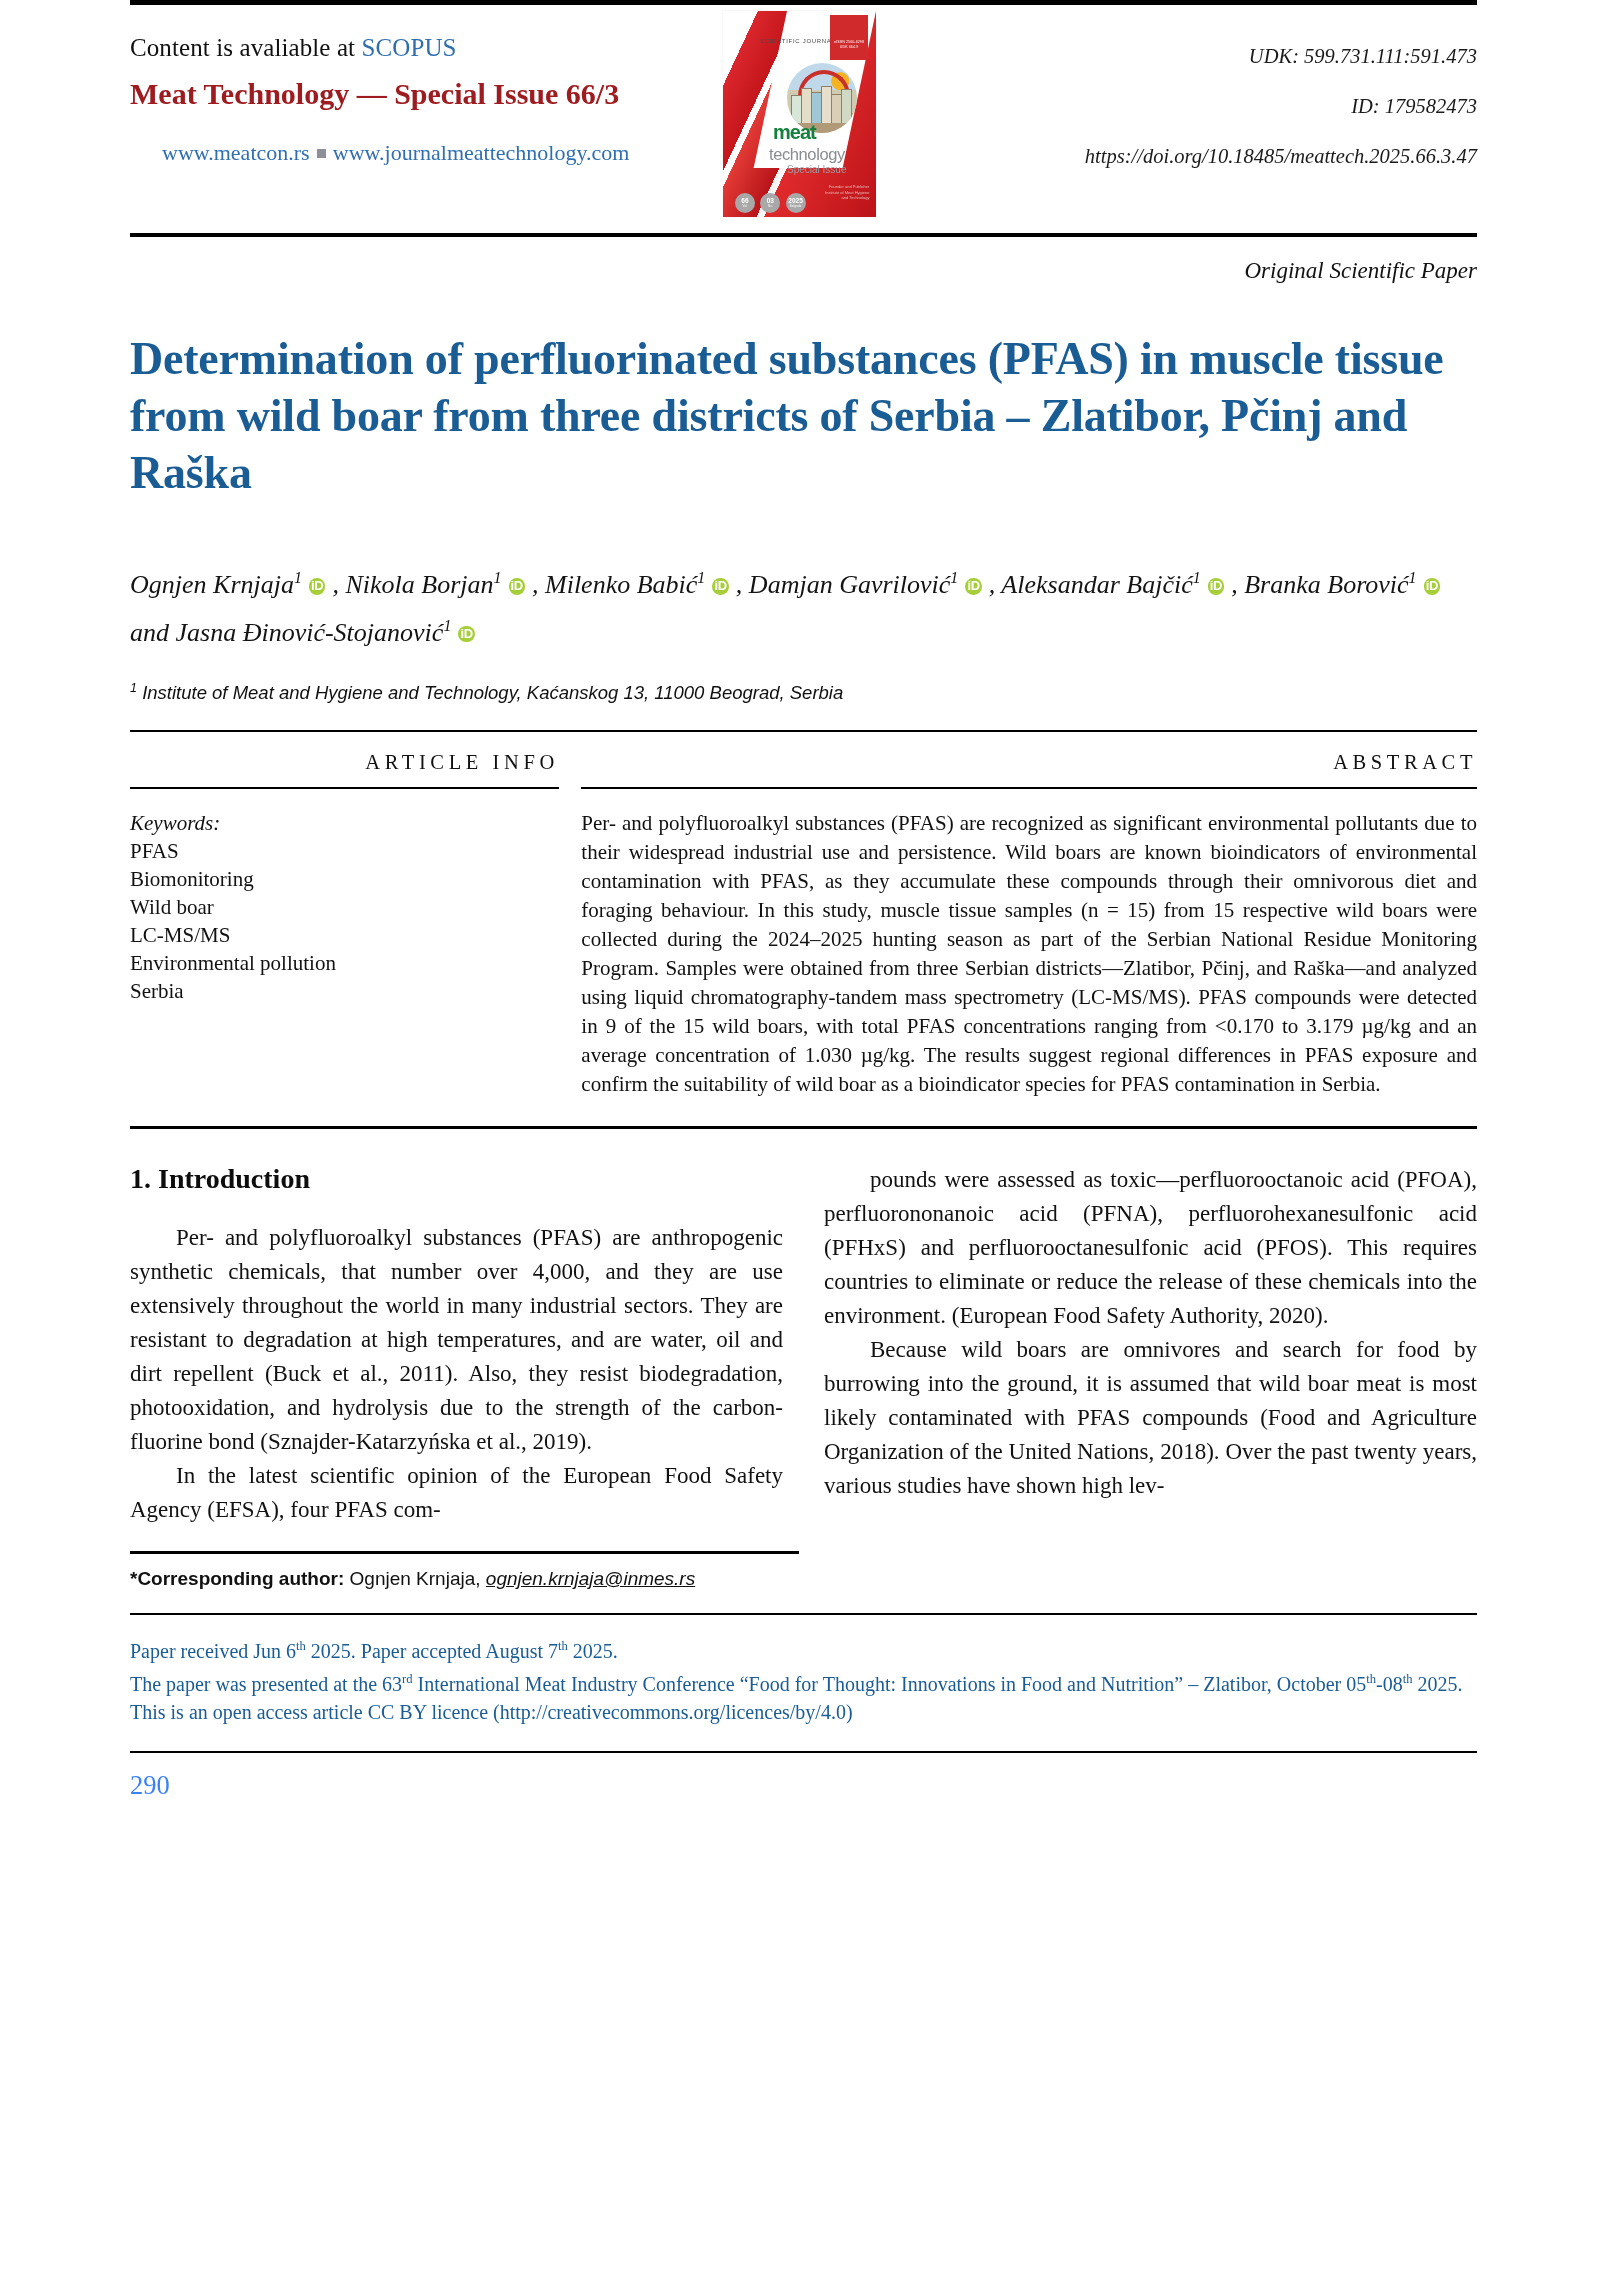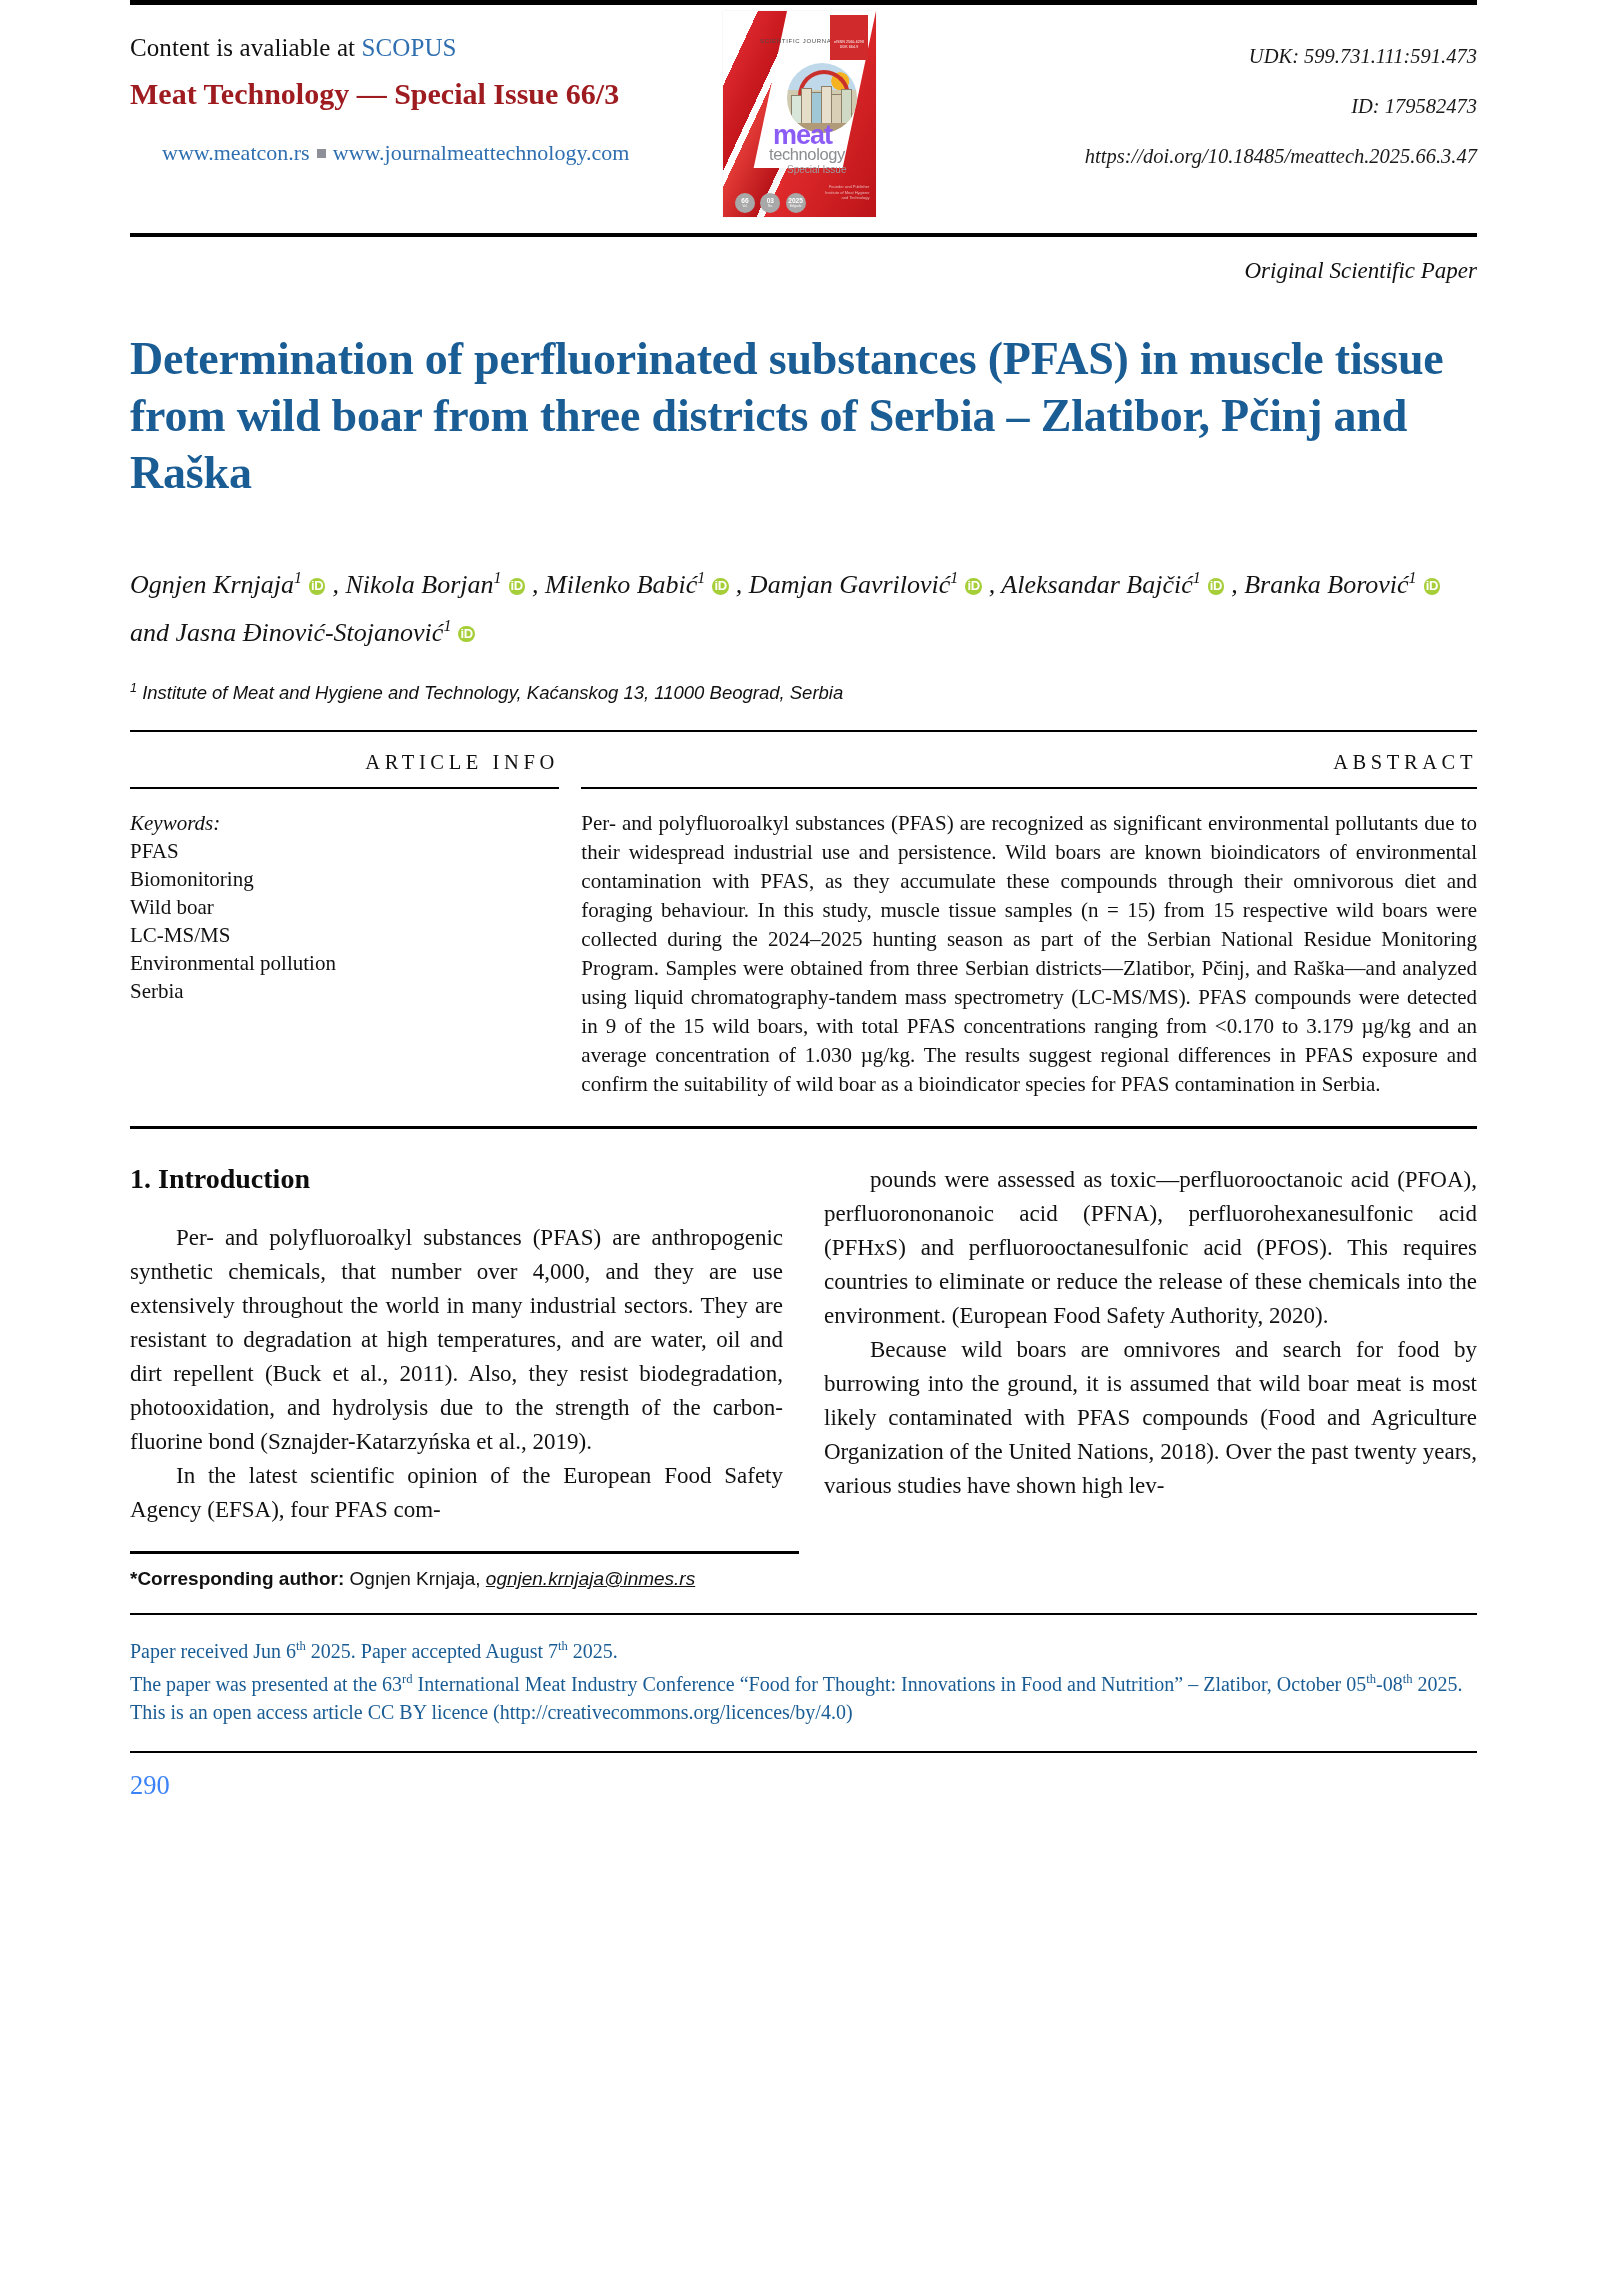--- a/index.html
+++ b/index.html
@@ -185,23 +185,23 @@
   .cover-circle .grd {
     position: absolute;
     left: 0; right: 0; bottom: 0; height: 10.6px;
     background: #b09a78;
   }
   .cover-meat {
     position: absolute;
     left: 50px;
     top: 111px;
     font-family: "Liberation Sans", sans-serif;
-    font-size: 27px;
+    font-size: 20px;
     font-weight: bold;
-    color: #8b5cf6;
+    color: #15803d;
     letter-spacing: -1px;
     line-height: 1;
   }
   .cover-tech {
     position: absolute;
     left: 46px;
     top: 135px;
     font-family: "Liberation Sans", sans-serif;
     font-size: 16.5px;
     color: #8a8d90;

